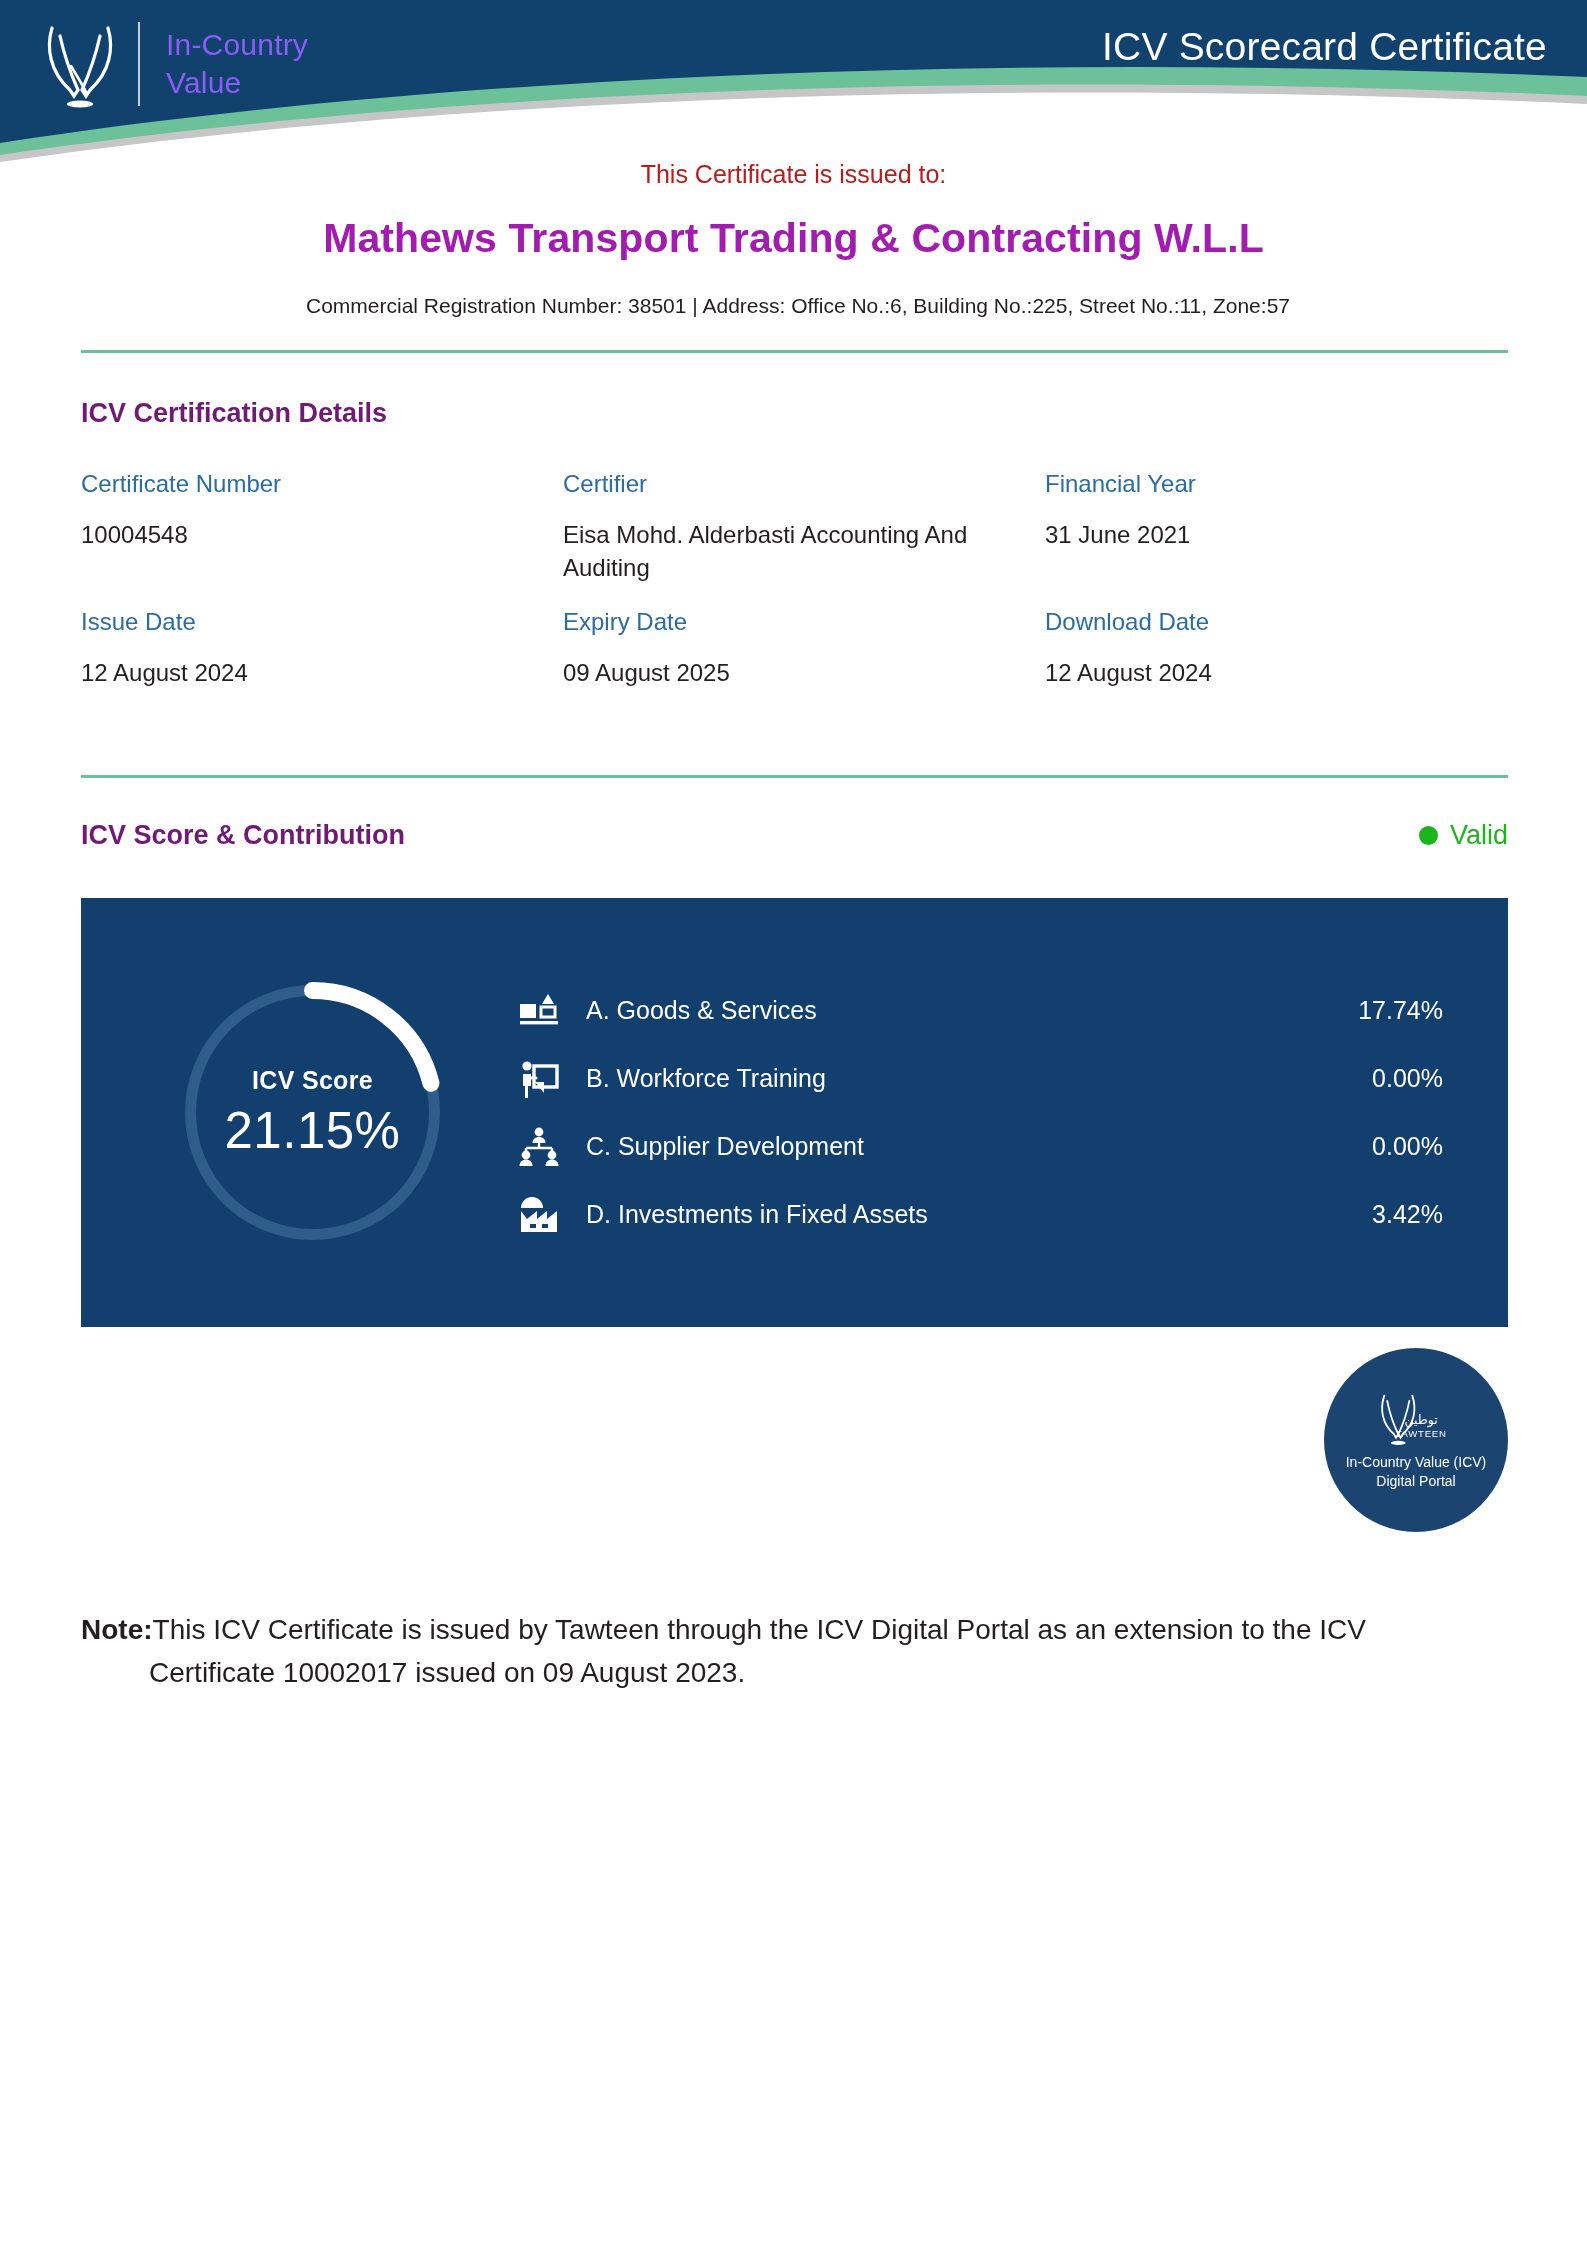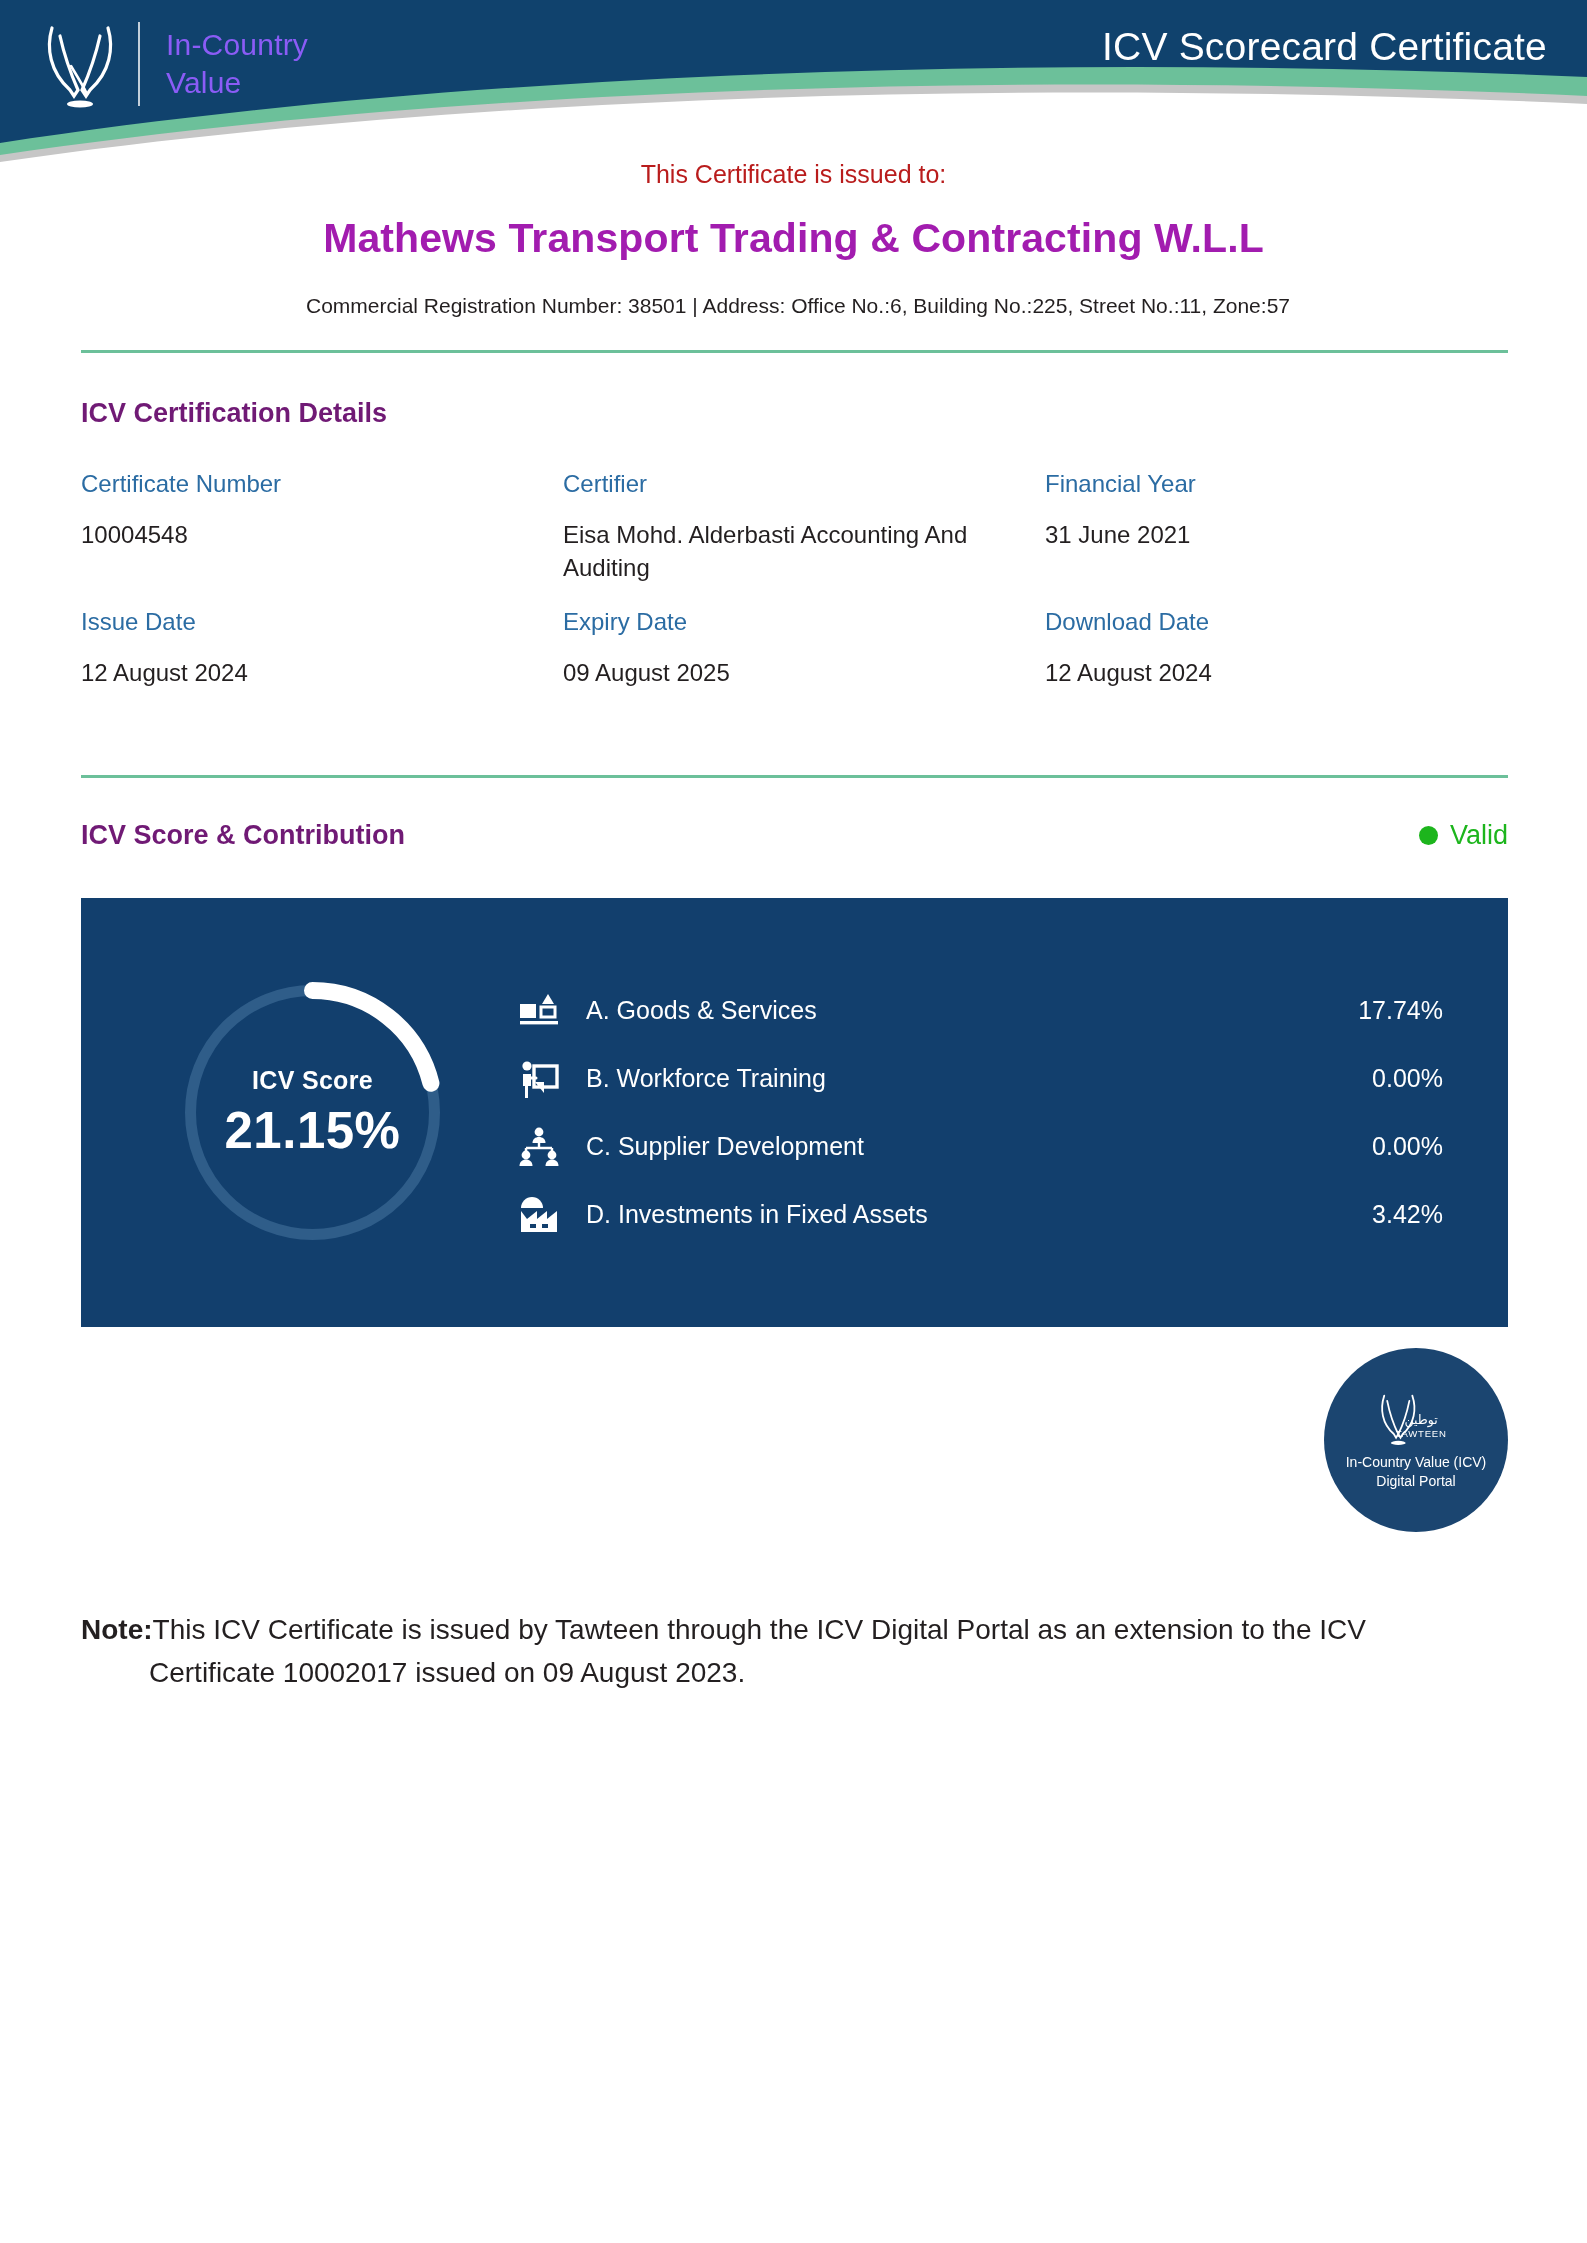--- a/index.html
+++ b/index.html
@@ -174,21 +174,21 @@
     justify-content: center;
     color: #ffffff;
   }
   .donut-caption {
     font-size: 25px;
     font-weight: bold;
     letter-spacing: .3px;
   }
   .donut-value {
     font-size: 51px;
-    font-weight: bold;
+    font-weight: normal;
     margin-top: 6px;
     letter-spacing: .5px;
   }
 
   .contrib-list {
     flex: 1 1 auto;
     margin-left: 64px;
     margin-right: 65px;
     display: flex;
     flex-direction: column;

